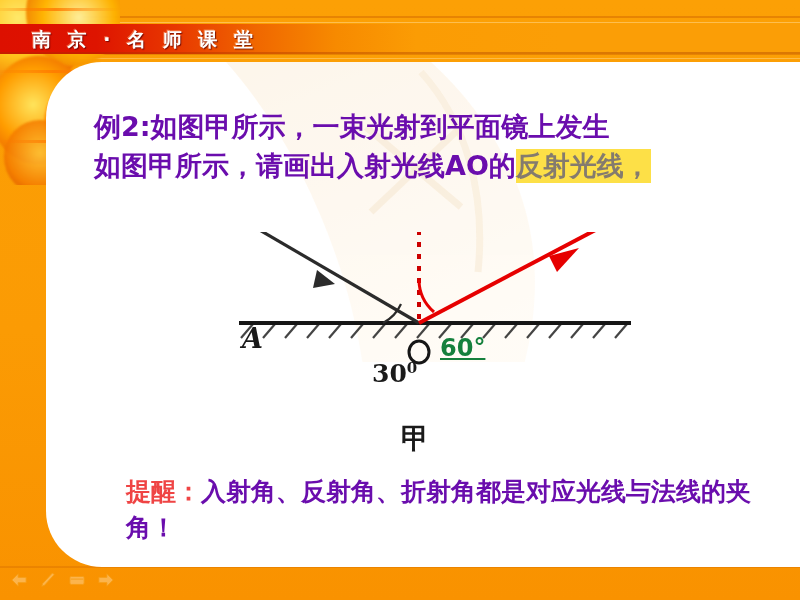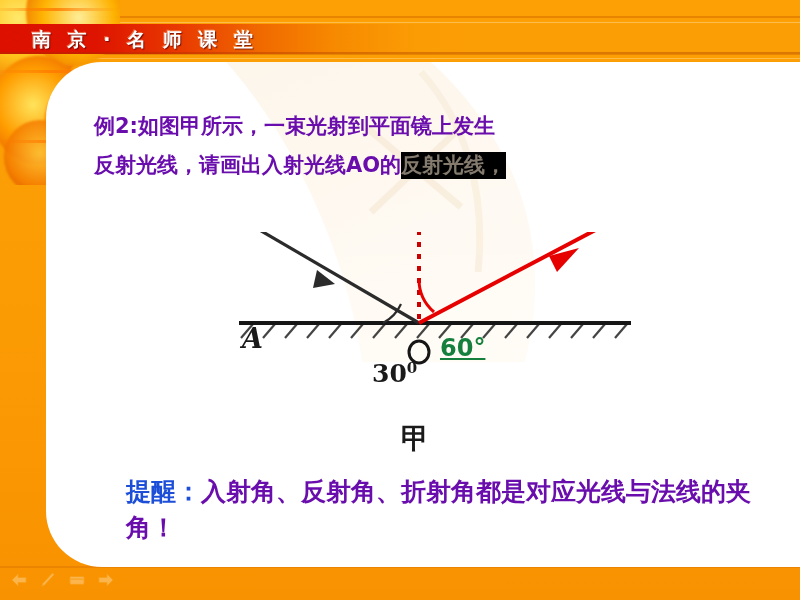--- a/index.html
+++ b/index.html
@@ -118,28 +118,28 @@
     pointer-events: none;
   }
 
   
   .qtext {
     position: absolute;
     left: 48px;
     top: 45px;
     width: 680px;
     font-family: "DejaVu Sans", "Liberation Sans", sans-serif;
-    font-size: 21px;
+    font-size: 27px;
     font-weight: bold;
     line-height: 39px;
     color: #6A0DAD;
     letter-spacing: 0px;
   }
   .qtext .hl {
-    background: #000000;
+    background: #fde047;
     color: #847B6E;
     padding: 1px 0 2px 0;
     box-decoration-break: clone;
     -webkit-box-decoration-break: clone;
   }
 
   
   .diagram {
     position: absolute;
     left: 185px;
@@ -153,21 +153,21 @@
     position: absolute;
     left: 80px;
     top: 412px;
     width: 640px;
     font-family: "DejaVu Serif", "Liberation Serif", serif;
     font-size: 25px;
     font-weight: bold;
     line-height: 36px;
     color: #6A0DAD;
   }
-  .reminder .tag { color: #1d4ed8; text-align: right; }
+  .reminder .tag { color: #ef4444; text-align: right; }
 
   
   .navbar {
     position: absolute;
     left: 10px;
     top: 572px;
     display: flex;
     align-items: center;
     gap: 11px;
   }
@@ -214,21 +214,21 @@
         </linearGradient>
       </defs>
       <path d="M 30 -60 C 140 -40 250 30 300 150 C 330 225 320 300 300 360 L 150 360 C 140 250 90 120 10 30 Z" fill="url(#wmg)" opacity="0.9"></path>
       <path d="M 205 40 C 250 90 270 160 262 240" stroke="#F2D8B0" stroke-width="7" fill="none" opacity="0.75"></path>
       <path d="M 150 95 L 245 175" stroke="#EFD2A6" stroke-width="7" fill="none" opacity="0.7"></path>
       <path d="M 245 95 L 155 180" stroke="#EFD2A6" stroke-width="7" fill="none" opacity="0.7"></path>
     </svg>
 
     <div class="qtext">
       <div>例2:如图甲所示，一束光射到平面镜上发生</div>
-      <div><span>反射光线，请画出入射光线AO的</span><span class="hl">反射光线，</span></div>
+      <div><span>如图甲所示，请画出入射光线AO的</span><span class="hl">反射光线，</span></div>
     </div>
 
     <svg class="diagram" viewBox="0 0 430 230">
 
       <g stroke="#2B2B2B" stroke-width="2.2" opacity="0.88">
         <line x1="22" y1="92" x2="10" y2="106"></line>
         <line x1="44" y1="92" x2="32" y2="106"></line>
         <line x1="66" y1="92" x2="54" y2="106"></line>
         <line x1="88" y1="92" x2="76" y2="106"></line>
         <line x1="110" y1="92" x2="98" y2="106"></line>

